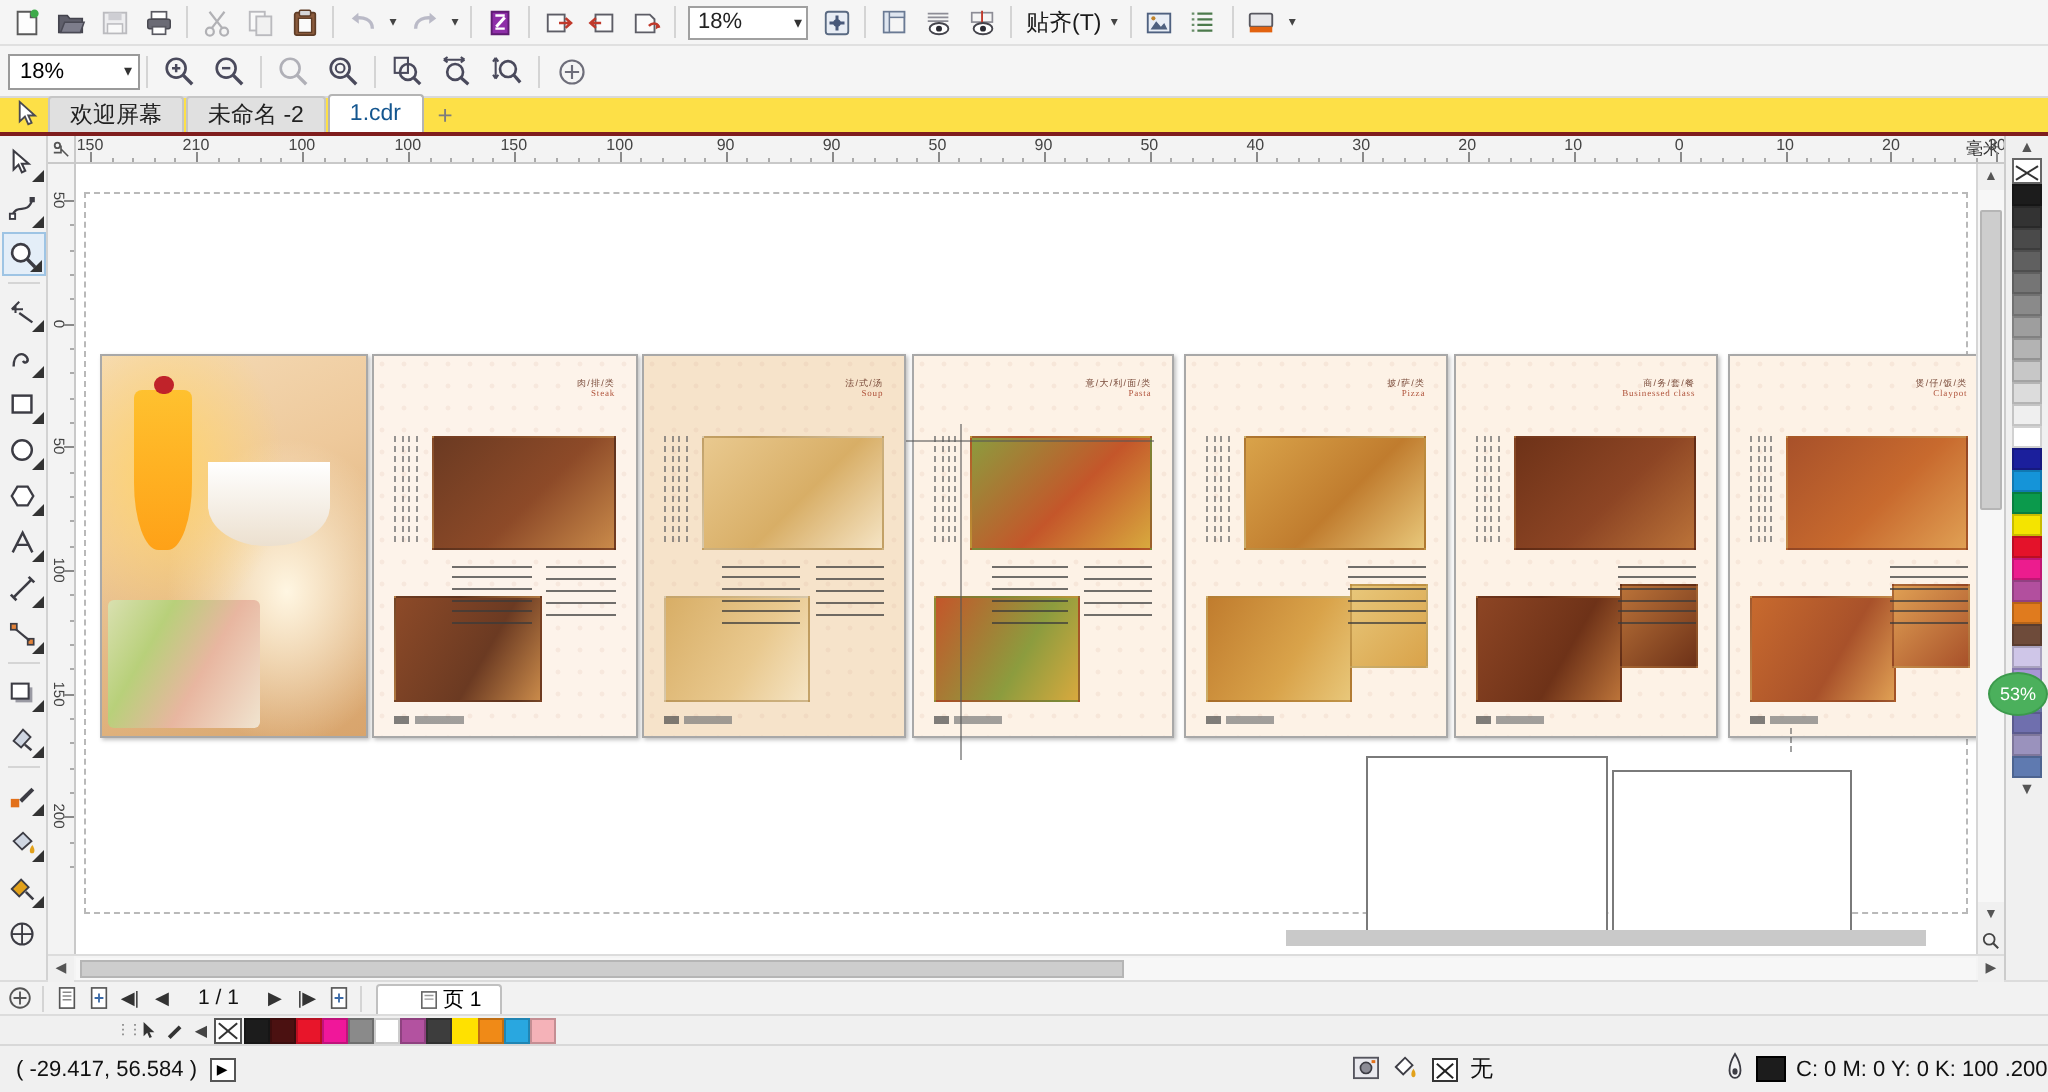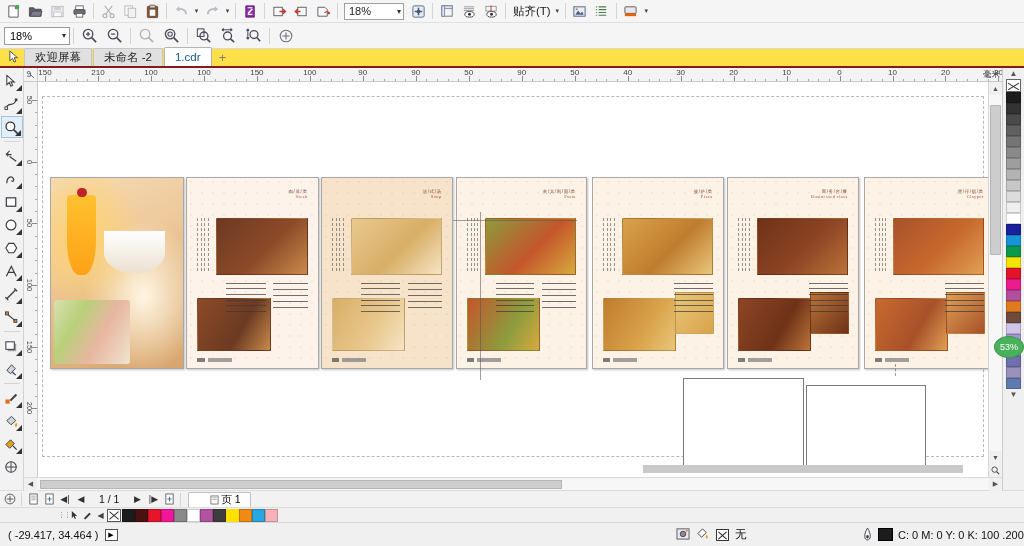--- a/index.html
+++ b/index.html
@@ -1058,21 +1058,21 @@
         <div class="pal-sw" style="background: rgb(179, 82, 160);"></div>
         <div class="pal-sw" style="background: rgb(61, 61, 61);"></div>
         <div class="pal-sw sel" style="background: rgb(255, 225, 0);"></div>
         <div class="pal-sw" style="background: rgb(240, 138, 23);"></div>
         <div class="pal-sw" style="background: rgb(41, 167, 224);"></div>
         <div class="pal-sw" style="background: rgb(245, 178, 184);"></div>
       </div>
   </div>
 
   <div class="statusbar">
-    <span class="coords">( -29.417, 34.464 )</span>
+    <span class="coords">( -29.417, 56.584 )</span>
     <span class="coord-btn">▶</span>
 
     <div class="sb-mid">
       <span>
         <svg width="14" height="13" viewBox="0 0 15 14">
           <rect x="1" y="2" width="13" height="11" fill="#e9e9ee" stroke="#55555e" stroke-width="1"></rect>
           <circle cx="7.5" cy="7.5" r="3" fill="#8b8b95" stroke="#3c3c44" stroke-width=".9"></circle>
           <rect x="10.5" y="3.3" width="2" height="1.6" fill="#e2701a"></rect>
         </svg>
       </span>

